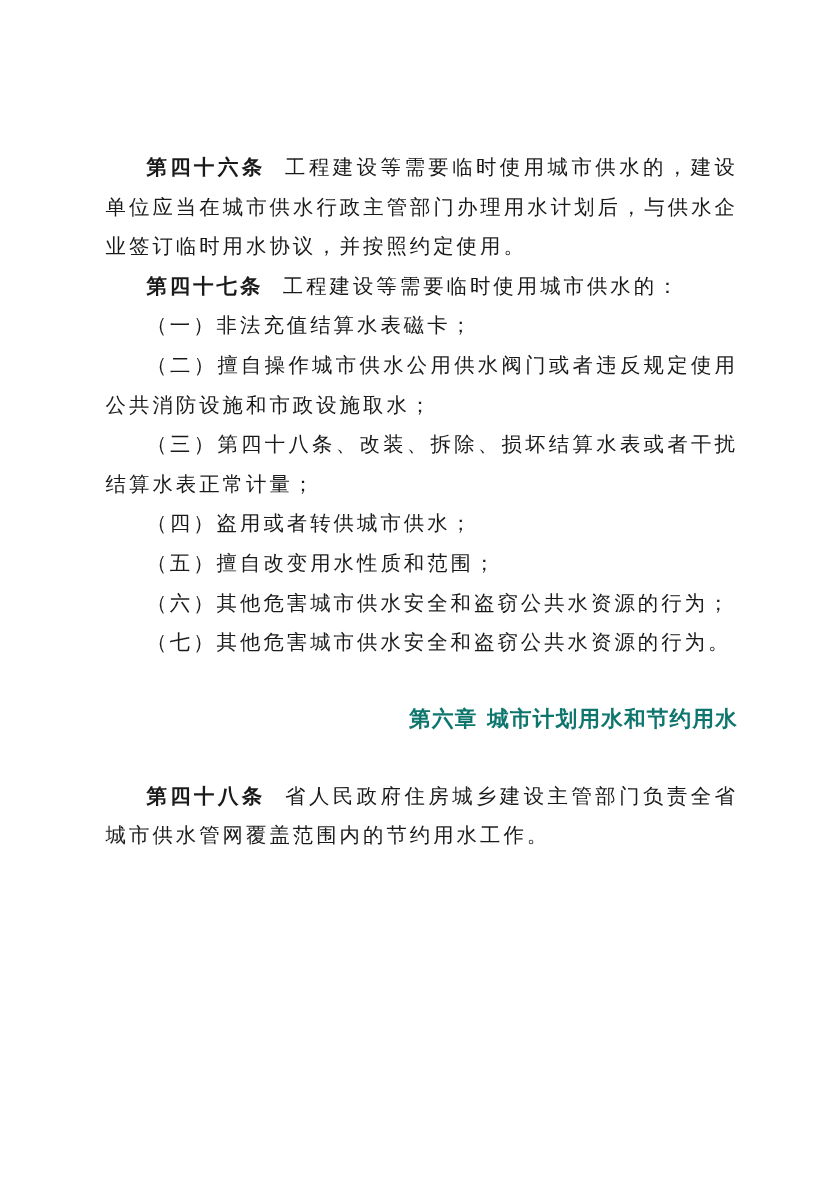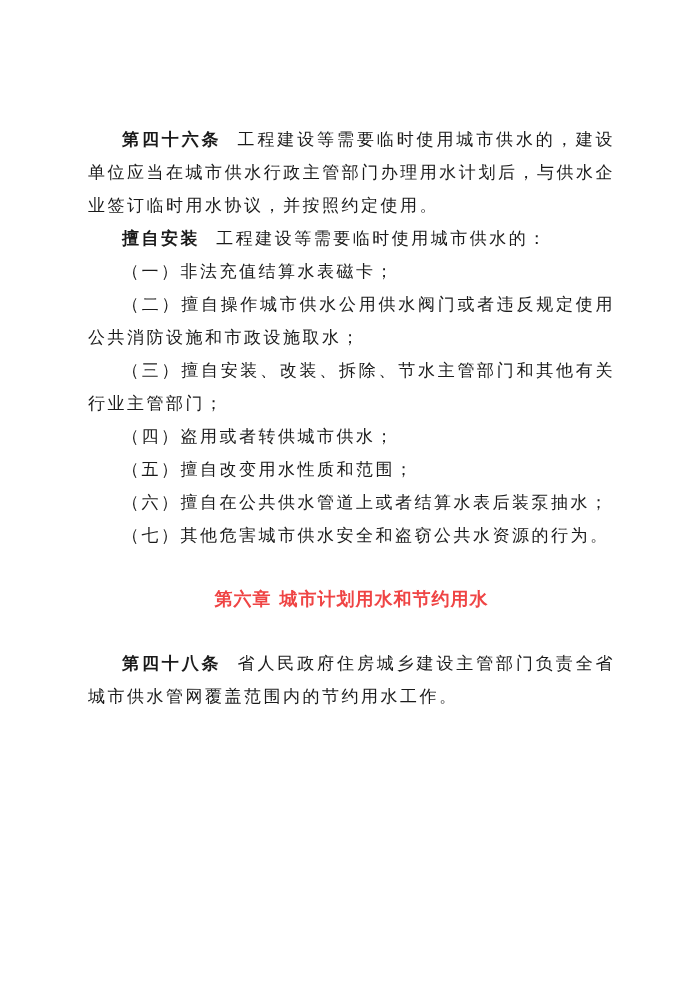--- a/index.html
+++ b/index.html
@@ -33,43 +33,43 @@
     font-weight: bold;
     margin-right: 0.95em;
   }
   .chapter {
     margin: 31px 0 31px 0;
     font-family: "Liberation Sans", "DejaVu Sans", sans-serif;
     font-weight: bold;
     font-size: 18px;
     line-height: 33px;
     letter-spacing: 1px;
-    text-align: center;
+    text-align: right;
     text-indent: 0;
-    color: #ef4444;
+    color: #0f766e;
   }
   .chapter .ch-no {
     margin-right: 0.45em;
   }
 </style>
 </head>
 <body>
 
 <div class="page">
 
   <p class="para"><span class="lead">第四十六条</span><span>工程建设等需要临时使用城市供水的，建设单位应当在城市供水行政主管部门办理用水计划后，与供水企业签订临时用水协议，并按照约定使用。</span></p>
 
-  <p class="para"><span class="lead">擅自安装</span><span>工程建设等需要临时使用城市供水的：</span></p>
+  <p class="para"><span class="lead">第四十七条</span><span>工程建设等需要临时使用城市供水的：</span></p>
 
   <p class="para">（一）非法充值结算水表磁卡；</p>
   <p class="para">（二）擅自操作城市供水公用供水阀门或者违反规定使用公共消防设施和市政设施取水；</p>
-  <p class="para">（三）擅自安装、改装、拆除、节水主管部门和其他有关行业主管部门；</p>
+  <p class="para">（三）第四十八条、改装、拆除、损坏结算水表或者干扰结算水表正常计量；</p>
   <p class="para">（四）盗用或者转供城市供水；</p>
   <p class="para">（五）擅自改变用水性质和范围；</p>
-  <p class="para">（六）擅自在公共供水管道上或者结算水表后装泵抽水；</p>
+  <p class="para">（六）其他危害城市供水安全和盗窃公共水资源的行为；</p>
   <p class="para">（七）其他危害城市供水安全和盗窃公共水资源的行为。</p>
 
   <p class="para chapter"><span class="ch-no">第六章</span><span>城市计划用水和节约用水</span></p>
 
   <p class="para"><span class="lead">第四十八条</span><span>省人民政府住房城乡建设主管部门负责全省城市供水管网覆盖范围内的节约用水工作。</span></p>
 
 
 </div>
 
 </body></html>

